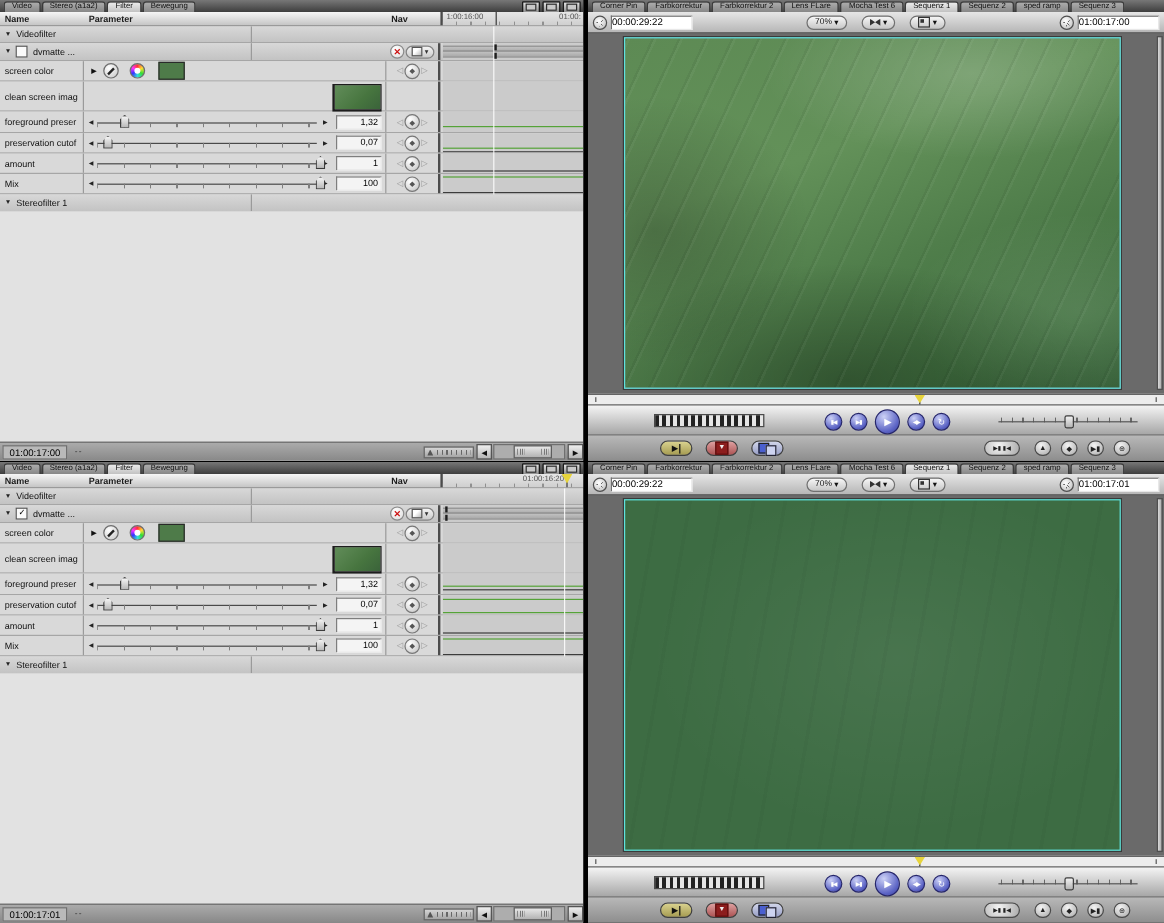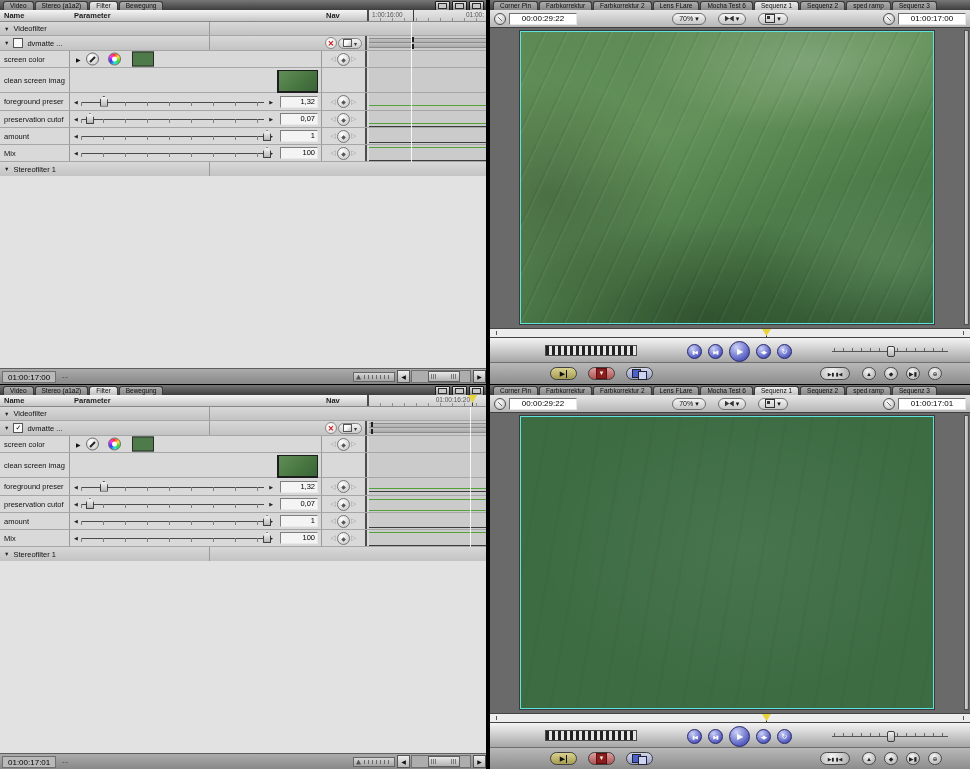--- a/index.html
+++ b/index.html
@@ -67,21 +67,21 @@
   .scrolltrack{width:60px;height:13px;background:#adadad;border:1px solid #6f6f6f;position:relative;box-sizing:border-box;margin-left:1px}
   .scrollthumb{position:absolute;left:16px;top:0;bottom:0;width:32px;background:linear-gradient(#e8e8e8,#b2b2b2);border:1px solid #5e5e5e;box-sizing:border-box}
   .scrollthumb::before,.scrollthumb::after{content:"";position:absolute;top:2px;bottom:2px;width:6px;background:repeating-linear-gradient(90deg,#777 0 1px,transparent 1px 2px)}
   .scrollthumb::before{left:2px}.scrollthumb::after{right:2px}
 
   
   .canvas{position:absolute;left:490px;top:0;width:480px;height:384px;background:#9b9b9b;overflow:hidden}
   .ctoolbar{position:relative;height:18px;background:linear-gradient(#e6e6e6,#b6b6b6);border-bottom:1px solid #3f3f3f;display:flex;align-items:center;padding:0 4px;box-sizing:border-box}
   .clock{width:12px;height:12px;border-radius:50%;background:radial-gradient(circle at 40% 35%,#fff,#b9b9b9);border:1px solid #4f4f4f;box-sizing:border-box;position:relative;flex:0 0 auto}
   .clock::after{content:"";position:absolute;left:2px;top:2px;right:2px;bottom:2px;border-radius:50%;background:repeating-conic-gradient(#666 0 8deg,transparent 8deg 45deg)}
-  .tcfield{width:68px;height:12px;background:#fff;border:1px solid #707070;border-bottom-color:#e8e8e8;border-right-color:#e8e8e8;box-sizing:border-box;font-size:8px;line-height:10px;text-align:center;color:#000;margin-left:3px;white-space:nowrap}
+  .tcfield{width:68px;height:12px;background:#fff;border:1px solid #707070;border-bottom-color:#e8e8e8;border-right-color:#e8e8e8;box-sizing:border-box;font-size:8px;line-height:10px;text-align:left;color:#000;margin-left:3px;white-space:nowrap}
   .spacer{flex:1}
   .popup{height:12px;border-radius:6px;background:linear-gradient(#f6f6f6,#c6c6c6);border:1px solid #707070;font-size:7px;display:flex;align-items:center;gap:2px;padding:0 6px;margin:0 6px;color:#111;box-sizing:border-box;white-space:nowrap}
   .bowtie{width:9px;height:6px;background:#333;clip-path:polygon(0 0,0 100%,50% 50%,100% 100%,100% 0,50% 50%)}
   .vset{width:8px;height:7px;border:1px solid #333;position:relative}
   .vset::after{content:"";position:absolute;left:1px;top:1px;width:3px;height:3px;background:#333}
   .cstage{position:absolute;left:0;top:28px;width:480px;height:300px;background:#6a6a6a;overflow:hidden}
   .cimg{position:absolute;left:30px;top:3px;width:414px;height:293px;border:1px solid #5fe3de;box-shadow:0 0 0 1px rgba(0,0,0,.45);box-sizing:border-box}
   .fabric{background:
     repeating-linear-gradient(115deg,rgba(0,0,0,.05) 0 2px,rgba(255,255,255,.04) 2px 4px,transparent 4px 20px),
     radial-gradient(ellipse 60% 35% at 70% 10%,rgba(255,255,255,.18),transparent 70%),

